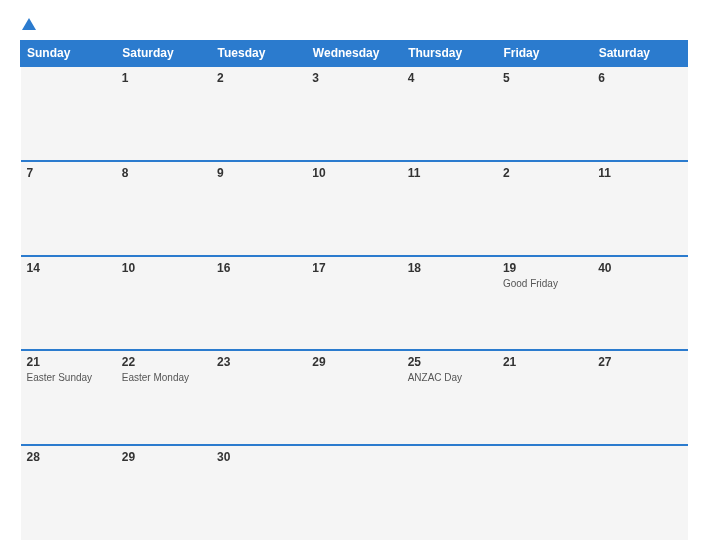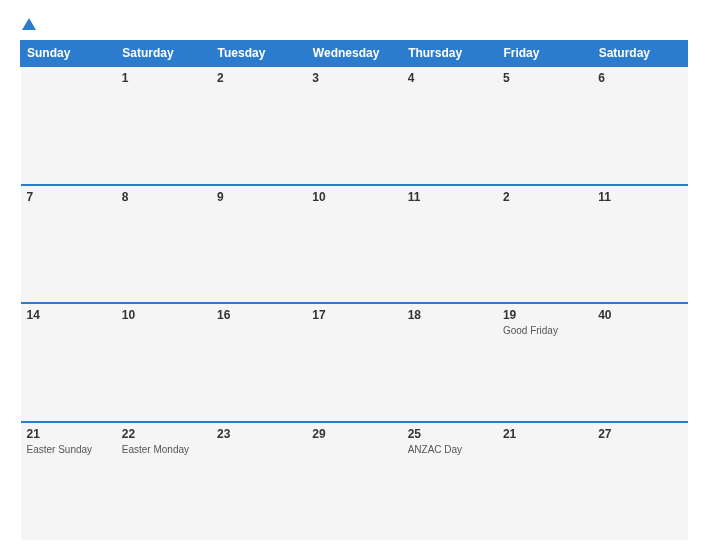--- a/index.html
+++ b/index.html
@@ -228,15 +228,30 @@
             <span class="day-number">25</span>
             <span class="holiday-label">ANZAC Day</span>
           </td>
           <td>
             <span class="day-number">21</span>
           </td>
           <td>
             <span class="day-number">27</span>
           </td>
         </tr>
+        <tr>
+          <td>
+            <span class="day-number">28</span>
+          </td>
+          <td>
+            <span class="day-number">29</span>
+          </td>
+          <td>
+            <span class="day-number">30</span>
+          </td>
+          <td class="empty"></td>
+          <td class="empty"></td>
+          <td class="empty"></td>
+          <td class="empty"></td>
+        </tr>
       </tbody>
   </table>
 </div>
 
 </body></html>

